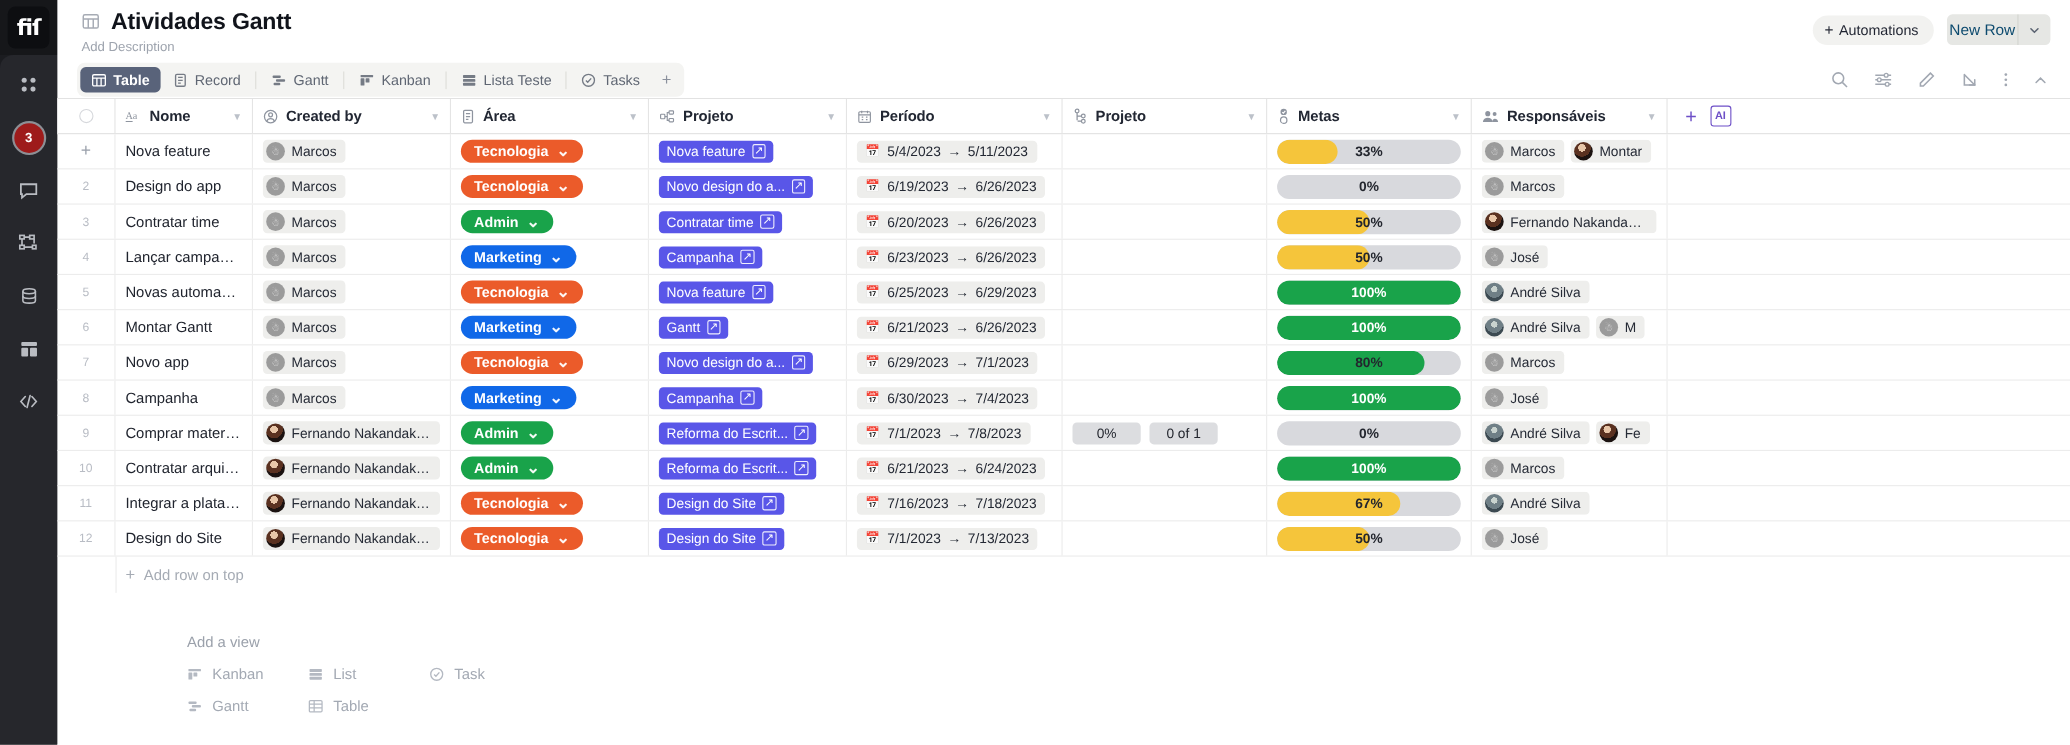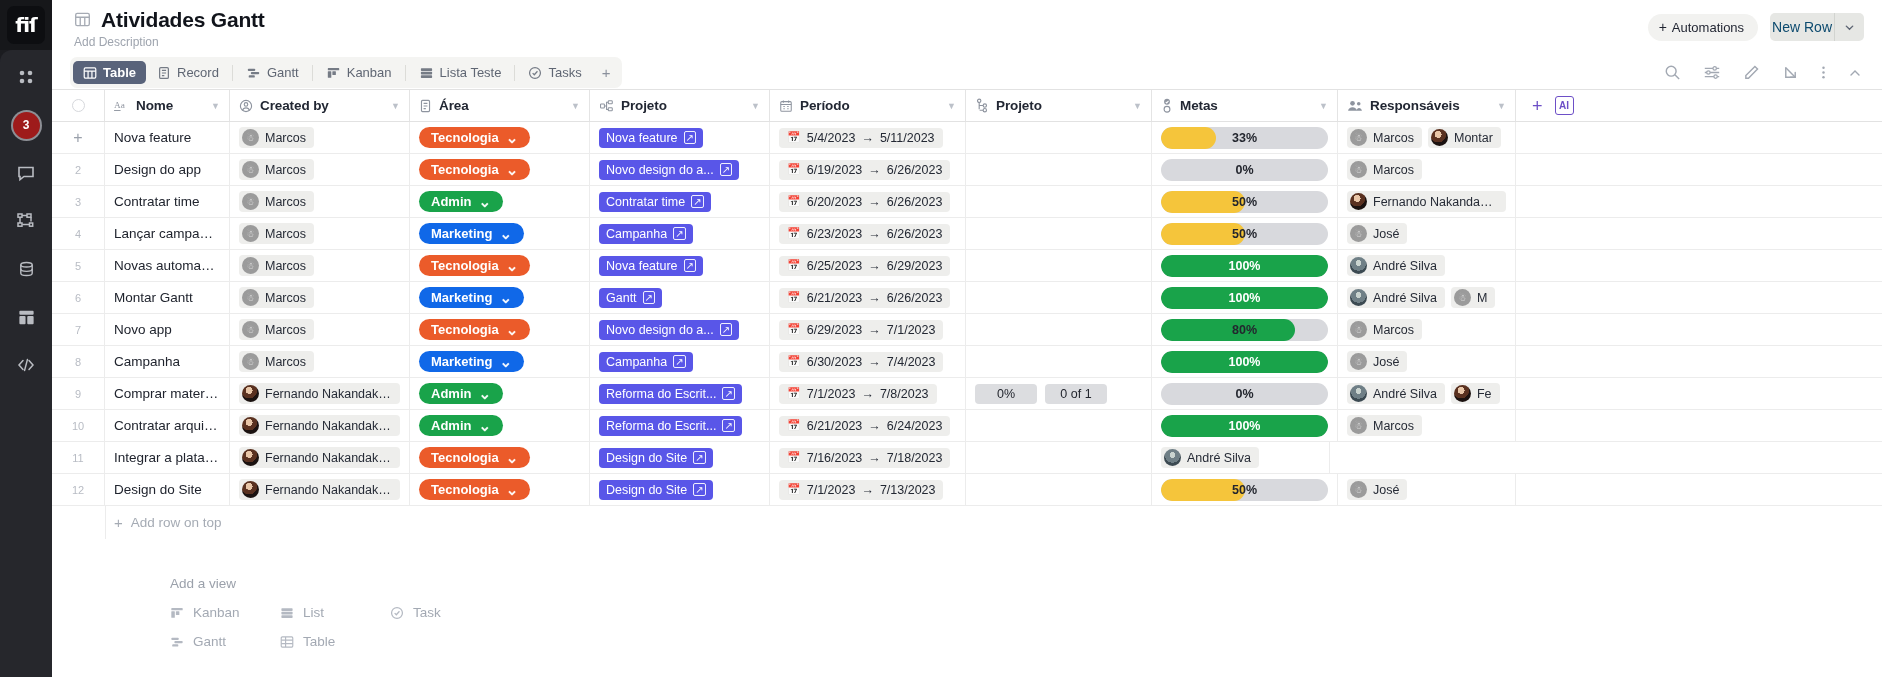--- a/index.html
+++ b/index.html
@@ -1016,20 +1016,26 @@
               </div>
               <div class="cell c-per">
                 <span class="daterange">
                   <span class="cal-ico">📅</span>
                   <span>7/16/2023</span>
                   <span>→</span>
                   <span>7/18/2023</span>
                 </span>
               </div>
               <div class="cell c-taref"></div>
+              <div class="cell c-metas">
+                <span class="prog">
+                  <span class="fill" style="width:67%;background:#f5c53b"></span>
+                  <span class="lbl" style="color:#23262e">67%</span>
+                </span>
+              </div>
               <div class="cell c-resp">
                 <span class="resp-wrap">
                   <span class="person">
                     <span class="av av-photo2"></span>
                     <span class="pn">André Silva</span>
                   </span>
                 </span>
               </div>
               <div class="cell c-plus"></div>
             </div>

